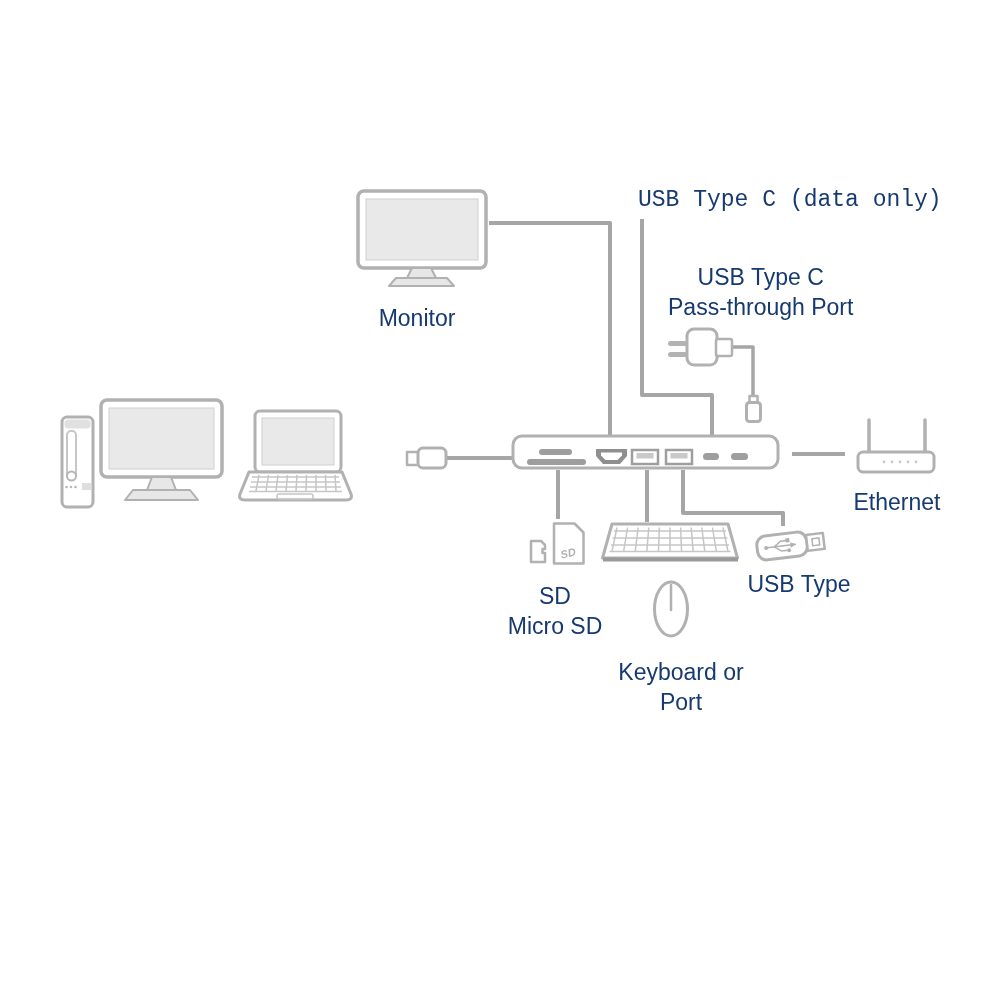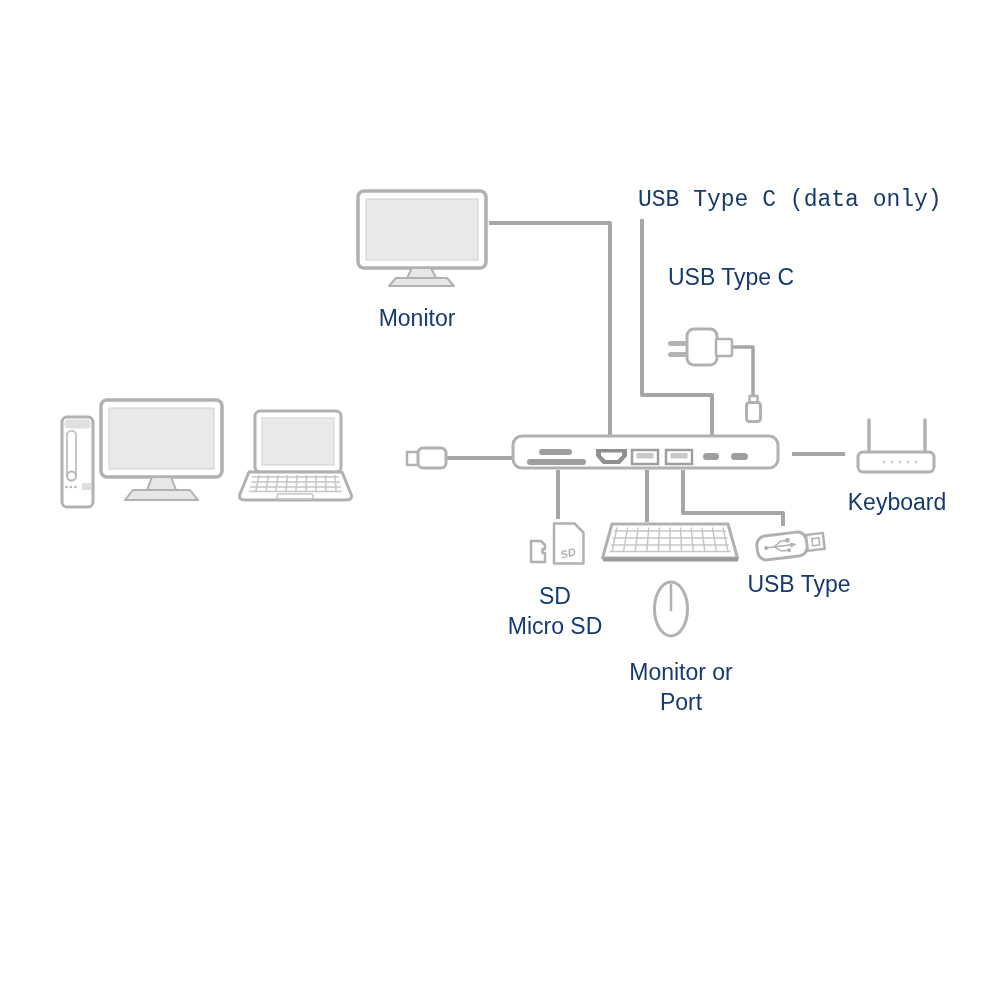--- a/index.html
+++ b/index.html
@@ -165,28 +165,29 @@
       </g>
     </g>
   </svg>
 
   <div class="lbl" style="left:317px;top:303px;width:200px;">Monitor</div>
 
   <div class="lbl left" style="left:638px;top:185px;font-family:Liberation Mono, monospace;">USB Type C (data only)</div>
 
   <div class="lbl left" style="left:668px;top:262px;text-align:center;">
     <div>USB Type C</div>
+    <div>Pass-through Port</div>
   </div>
 
-  <div class="lbl" style="left:797px;top:487px;width:200px;">Keyboard</div>
+  <div class="lbl" style="left:797px;top:487px;width:200px;">Ethernet</div>
 
   <div class="lbl" style="left:699px;top:569px;width:200px;">USB Type</div>
 
   <div class="lbl" style="left:455px;top:581px;width:200px;">SD</div>
 
   <div class="lbl" style="left:455px;top:611px;width:200px;">Micro SD</div>
 
   <div class="lbl" style="left:581px;top:657px;width:200px;">
-    <div>Monitor or</div>
+    <div>Keyboard or</div>
     <div>Port</div>
   </div>
 
 </div>
 
 </body></html>

